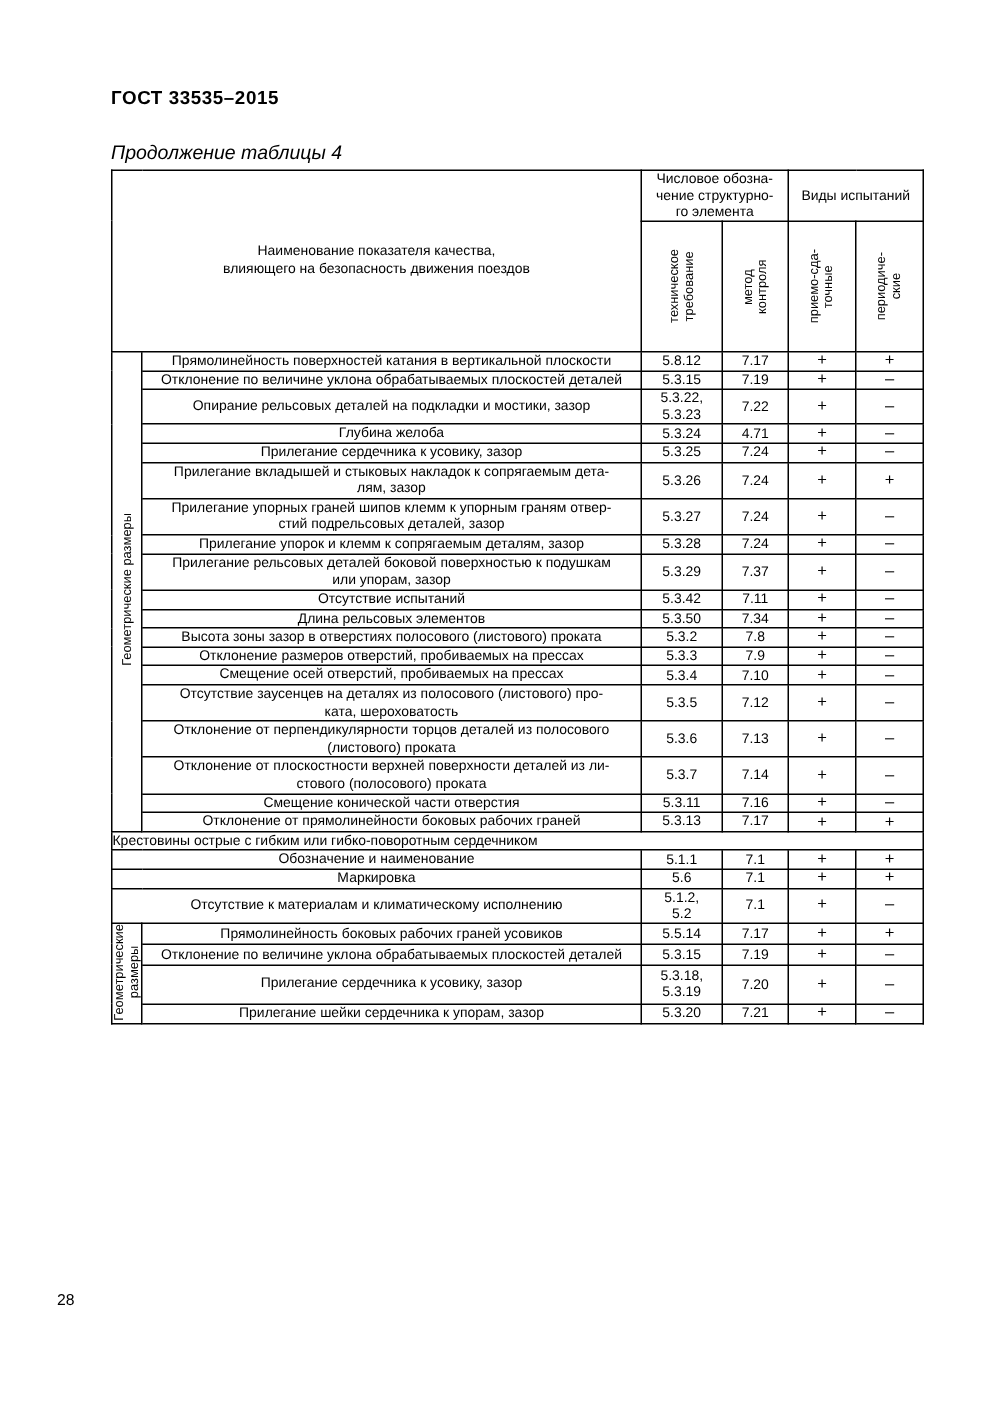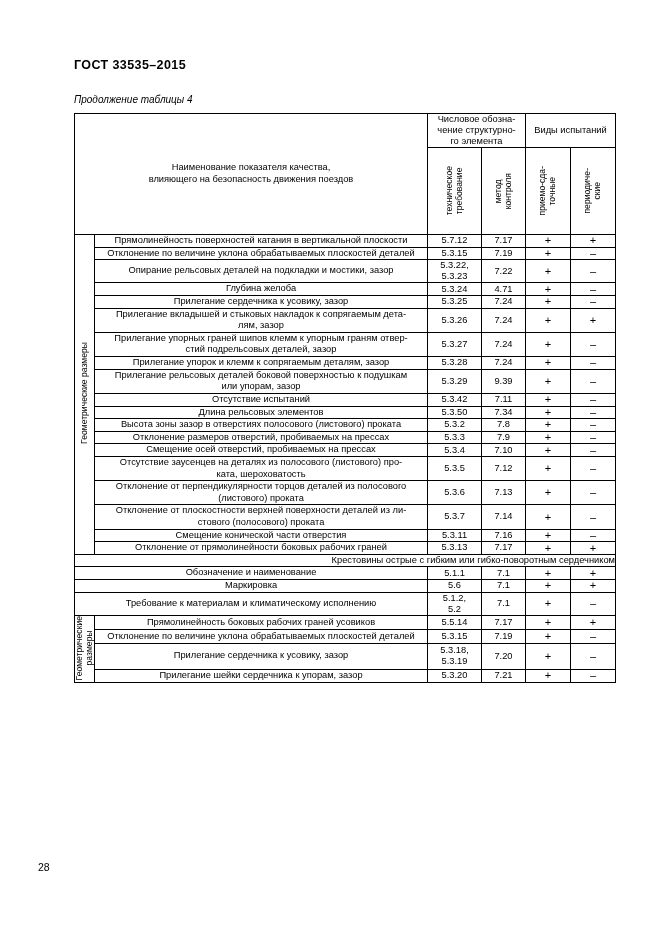--- a/index.html
+++ b/index.html
@@ -25,21 +25,21 @@
     top: 58px;
     left: 74px;
     font-size: 12.5px;
     font-weight: bold;
     letter-spacing: 0.4px;
   }
   .table-caption {
     position: absolute;
     top: 94px;
     left: 74px;
-    font-size: 10px;
+    font-size: 13px;
     font-style: italic;
   }
   .page-number {
     position: absolute;
     top: 861px;
     left: 38px;
     font-size: 10.5px;
   }
   table.main {
     position: absolute;
@@ -105,21 +105,21 @@
   }
   td.sidecat .vcat {
     writing-mode: vertical-rl;
     transform: rotate(180deg);
     font-size: 8.6px;
     text-align: center;
     line-height: 1.15;
     display: inline-block;
   }
   td.section {
-    text-align: right;
+    text-align: left;
     padding: 5px 4px;
     line-height: 1.25;
   }
 </style>
 </head>
 <body>
 
 <div class="page">
 
   <div class="doc-header">ГОСТ 33535–2015</div>
@@ -171,21 +171,21 @@
         </td>
       </tr>
     </thead>
     <tbody>
 
       <tr>
         <td class="sidecat" rowspan="19">
           <span class="vcat">Геометрические размеры</span>
         </td>
         <td class="name">Прямолинейность поверхностей катания в вертикальной плоскости</td>
-        <td class="num">5.7.12</td>
+        <td class="num">5.8.12</td>
         <td class="met">7.17</td>
         <td class="mark">+</td>
         <td class="mark">+</td>
       </tr>
       <tr>
         <td class="name">Отклонение по величине уклона обрабатываемых плоскостей деталей</td>
         <td class="num">5.3.15</td>
         <td class="met">7.19</td>
         <td class="mark">+</td>
         <td class="mark">–</td>
@@ -228,21 +228,21 @@
       <tr>
         <td class="name">Прилегание упорок и клемм к сопрягаемым деталям, зазор</td>
         <td class="num">5.3.28</td>
         <td class="met">7.24</td>
         <td class="mark">+</td>
         <td class="mark">–</td>
       </tr>
       <tr>
         <td class="name">Прилегание рельсовых деталей боковой поверхностью к подушкам<br>или упорам, зазор</td>
         <td class="num">5.3.29</td>
-        <td class="met">9.39</td>
+        <td class="met">7.37</td>
         <td class="mark">+</td>
         <td class="mark">–</td>
       </tr>
       <tr>
         <td class="name">Отсутствие испытаний</td>
         <td class="num">5.3.42</td>
         <td class="met">7.11</td>
         <td class="mark">+</td>
         <td class="mark">–</td>
       </tr>
@@ -322,21 +322,21 @@
         <td class="mark">+</td>
       </tr>
       <tr>
         <td colspan="2" class="name">Маркировка</td>
         <td class="num">5.6</td>
         <td class="met">7.1</td>
         <td class="mark">+</td>
         <td class="mark">+</td>
       </tr>
       <tr>
-        <td colspan="2" class="name">Требование к материалам и климатическому исполнению</td>
+        <td colspan="2" class="name">Отсутствие к материалам и климатическому исполнению</td>
         <td class="num">5.1.2,<br>5.2</td>
         <td class="met">7.1</td>
         <td class="mark">+</td>
         <td class="mark">–</td>
       </tr>
 
       <tr>
         <td class="sidecat" rowspan="4">
           <span class="vcat">Геометрические<br>размеры</span>
         </td>

